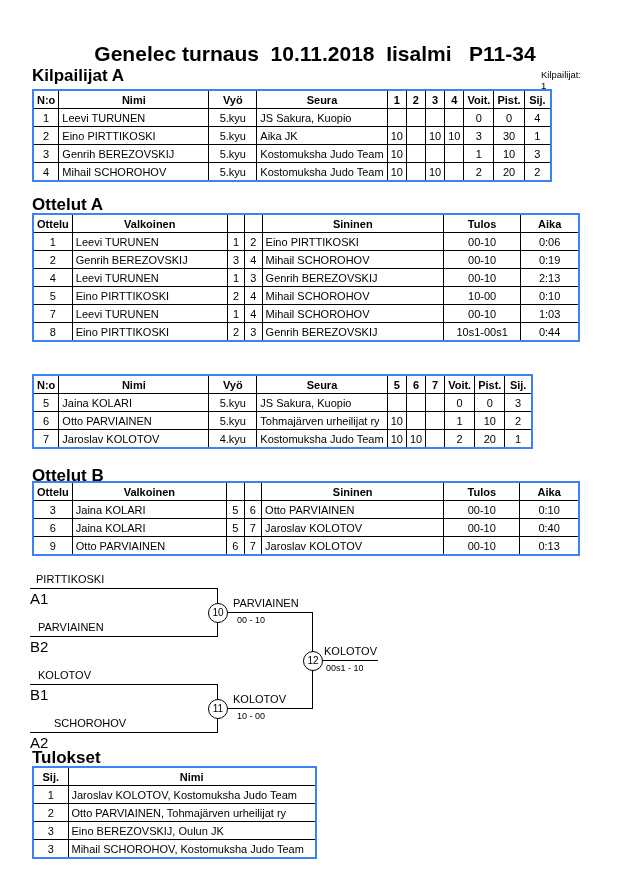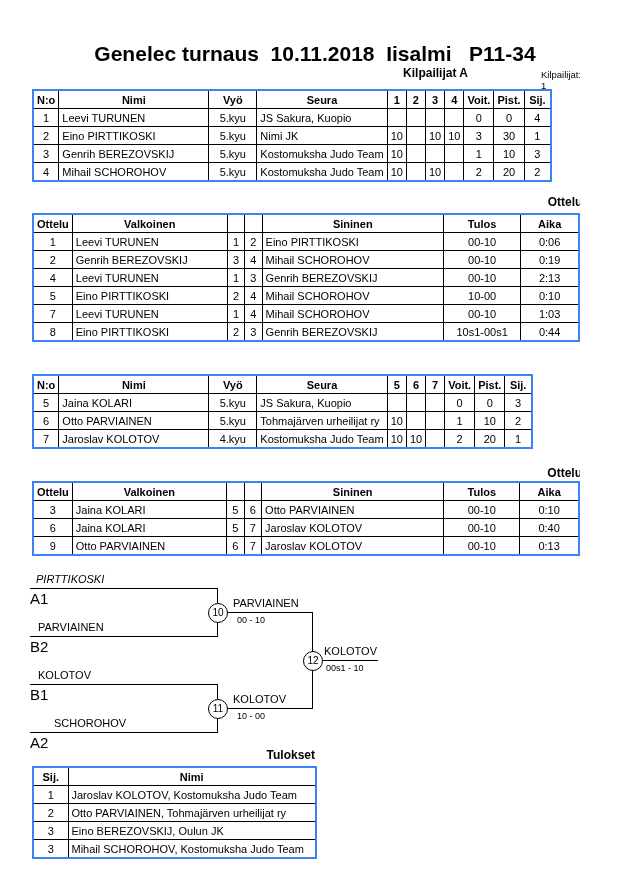--- a/index.html
+++ b/index.html
@@ -5,21 +5,21 @@
   html, body { margin: 0; padding: 0; }
   body { background: #fff; }
   .page {
     position: relative; width: 580px; height: 891px; background: #fff;
     font-family: "Liberation Sans", sans-serif; color: #000; overflow: hidden;
   }
   .title {
     position: absolute; top: 42px; left: 0; width: 630px; text-align: center;
     font-size: 21px; font-weight: bold; white-space: pre;
   }
-  .sechead { position: absolute; font-size: 12px; font-weight: bold; text-align: right; }
+  .sechead { position: absolute; font-size: 17px; font-weight: bold; text-align: left; }
   .count { position: absolute; top: 69px; left: 541px; font-size: 9.5px; }
 
   table.grid {
     position: absolute; border-collapse: collapse; table-layout: fixed;
     font-size: 11px; border: 2px solid #3b82f6; background: #fff;
   }
   .grid th, .grid td {
     border: 1px solid #000; height: 17px; padding: 0 3px;
     overflow: hidden; white-space: nowrap; vertical-align: middle;
   }
@@ -88,21 +88,21 @@
         <td class="c"></td>
         <td class="c"></td>
         <td class="c">0</td>
         <td class="c">0</td>
         <td class="c">4</td>
       </tr>
       <tr>
         <td class="c">2</td>
         <td class="l">Eino PIRTTIKOSKI</td>
         <td class="c">5.kyu</td>
-        <td class="l">Nimi JK</td>
+        <td class="l">Aika JK</td>
         <td class="c">10</td>
         <td class="c"></td>
         <td class="c">10</td>
         <td class="c">10</td>
         <td class="c">3</td>
         <td class="c">30</td>
         <td class="c">1</td>
       </tr>
       <tr>
         <td class="c">3</td>
@@ -330,21 +330,21 @@
         <td class="c">6</td>
         <td class="c">7</td>
         <td class="l">Jaroslav KOLOTOV</td>
         <td class="c">00-10</td>
         <td class="c">0:13</td>
       </tr>
     </tbody>
   </table>
 
   <div class="bracket">
-    <div class="bname" style="left:6px; top:3px;font-style:italic;">PIRTTIKOSKI</div>
+    <div class="bname" style="left:6px; top:3px;">PIRTTIKOSKI</div>
     <div class="hline" style="left:0; top:18px; width:188px;"></div>
     <div class="bseed" style="left:0; top:20px;">A1</div>
 
     <div class="bname" style="left:8px; top:51px;">PARVIAINEN</div>
     <div class="hline" style="left:0; top:66px; width:188px;"></div>
     <div class="bseed" style="left:0; top:68px;">B2</div>
 
     <div class="vline" style="left:187px; top:18px; height:49px;"></div>
     <div class="hline" style="left:196px; top:42px; width:86px;"></div>
     <div class="node" style="left:178px; top:33px;">10</div>

